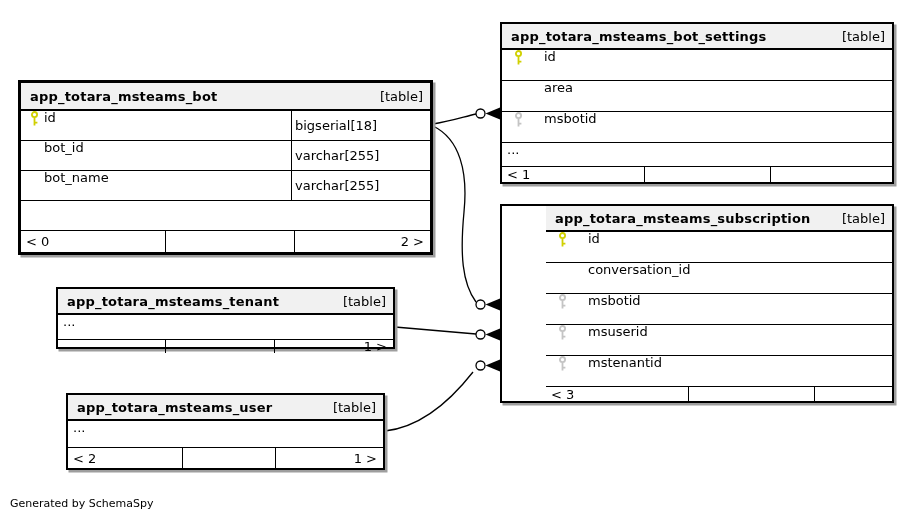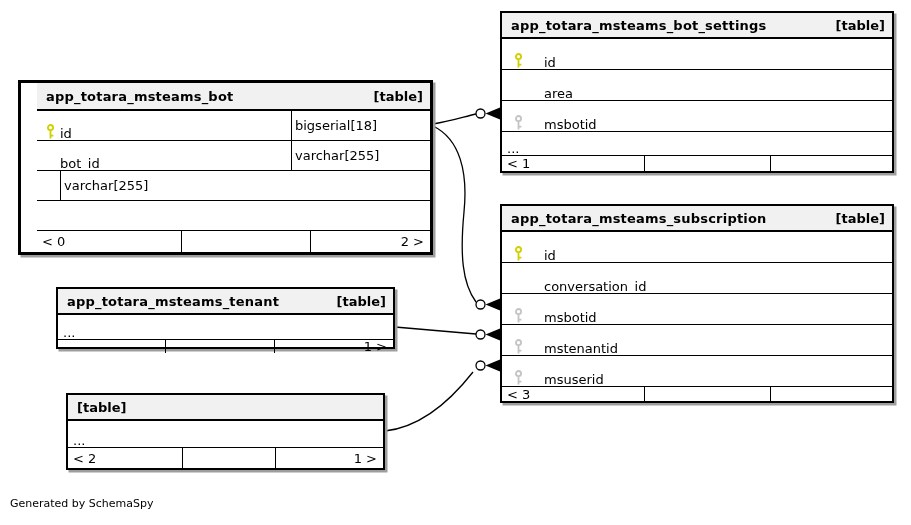--- a/index.html
+++ b/index.html
@@ -7,30 +7,30 @@
     position:relative; width:911px; height:525px; background:#ffffff;
     font-family:"DejaVu Sans", sans-serif; color:#000; overflow:hidden;
   }
   svg.wires { position:absolute; left:0; top:0; width:911px; height:525px; pointer-events:none; }
 
   .tbl {
     position:absolute; box-sizing:border-box; background:#fff;
     border:2px solid #000; box-shadow:2.5px 2.5px 0 0 #9e9e9e;
     display:flex; flex-direction:column; font-size:13px; line-height:1;
   }
-  .tbl.focus { border-width:3px;padding-left:16px; }
+  .tbl.focus { border-width:3px; }
 
   .hdr {
     flex:0 0 auto; display:flex; align-items:center; justify-content:space-between;
     background:#f1f1f1; border-bottom:2px solid #000; padding:0 7px 0 9px;
   }
   .tname { font-weight:bold; letter-spacing:0.2px; }
-  .ttag  { font-weight:bold; }
-
-  .row { flex:0 0 auto; display:flex; align-items:flex-end; border-bottom:1px solid #000; }
+  .ttag  { font-weight:normal; }
+
+  .row { flex:0 0 auto; display:flex; align-items:flex-start; border-bottom:1px solid #000; }
   .keycell { box-sizing:border-box; display:flex; align-items:center; flex:0 0 auto; }
   .narrow-indent .keycell { width:23px; padding-left:8px; }
   .wide-indent   .keycell { width:42px; padding-left:11px; }
   .cname { flex:1 1 auto; }
   .ctype {
     box-sizing:border-box; width:139px; align-self:stretch; display:flex; align-items:center;
     border-left:1px solid #000; padding-left:3px; flex:0 0 auto;
   }
   .dots { padding-left:5px; }
 
@@ -39,26 +39,26 @@
   .fcell + .fcell { border-left:1px solid #000; }
   .fc-left  { padding-left:5px; }
   .fc-right { flex:1 1 auto; justify-content:flex-end; padding-right:6px; }
 
   
   .t0 { left:18px; top:80px; width:415px; height:175px; }
   .t0 .hdr { height:26px; } .t0 .row { height:29px; }
   .t0 .fc1 { width:144px; } .t0 .fc2 { width:129px; }
 
   
-  .t1 { left:500px; top:11px; width:394px; height:162px; }
+  .t1 { left:500px; top:22px; width:394px; height:162px; }
   .t1 .hdr { height:24px; } .t1 .row { height:30px; } .t1 .dots { height:23px; }
   .t1 .fc1, .t2 .fc1 { width:142px; } .t1 .fc2, .t2 .fc2 { width:126px; }
 
   
-  .t2 { left:500px; top:204px; width:394px; height:199px; }
+  .t2 { left:500px; top:204px; width:394px; height:199px;padding-left:44px; }
   .t2 .hdr { height:24px; } .t2 .row { height:30px; }
 
   
   .t3 { left:56px; top:287px; width:339px; height:62px; }
   .t3 .hdr { height:24px; } .t3 .dots { height:24px; }
   .t3 .fc1 { width:107px; } .t3 .fc2 { width:109px; }
 
   
   .t4 { left:66px; top:393px; width:319px; height:77px; }
   .t4 .hdr { height:24px; } .t4 .dots { height:26px; }
@@ -111,20 +111,21 @@
       <span class="cname">id</span>
       <span class="ctype">bigserial[18]</span>
     </div>
     <div class="row">
       <span class="keycell"></span>
       <span class="cname">bot_id</span>
       <span class="ctype">varchar[255]</span>
     </div>
     <div class="row">
       <span class="keycell"></span>
+      <span class="cname">bot_name</span>
       <span class="ctype">varchar[255]</span>
     </div>
     <div class="row">
       <span class="keycell"></span>
     </div>
     <div class="ftr">
       <div class="fcell fc1 fc-left">&lt; 0</div>
       <div class="fcell fc2"></div>
       <div class="fcell fc-right">2 &gt;</div>
     </div>
@@ -192,31 +193,31 @@
       </span>
       <span class="cname">msbotid</span>
     </div>
     <div class="row">
       <span class="keycell">
         <svg class="key fk" width="11" height="16" viewBox="0 0 11 16">
             <circle cx="5.5" cy="3.6" r="2.6" fill="none" stroke="currentColor" stroke-width="1.8"></circle>
             <path d="M5.5 6.4 V14.6 M5.5 11.6 H8.4" fill="none" stroke="currentColor" stroke-width="1.8"></path>
           </svg>
       </span>
+      <span class="cname">msuserid</span>
+    </div>
+    <div class="row">
+      <span class="keycell">
+        <svg class="key fk" width="11" height="16" viewBox="0 0 11 16">
+            <circle cx="5.5" cy="3.6" r="2.6" fill="none" stroke="currentColor" stroke-width="1.8"></circle>
+            <path d="M5.5 6.4 V14.6 M5.5 11.6 H8.4" fill="none" stroke="currentColor" stroke-width="1.8"></path>
+          </svg>
+      </span>
       <span class="cname">mstenantid</span>
     </div>
-    <div class="row">
-      <span class="keycell">
-        <svg class="key fk" width="11" height="16" viewBox="0 0 11 16">
-            <circle cx="5.5" cy="3.6" r="2.6" fill="none" stroke="currentColor" stroke-width="1.8"></circle>
-            <path d="M5.5 6.4 V14.6 M5.5 11.6 H8.4" fill="none" stroke="currentColor" stroke-width="1.8"></path>
-          </svg>
-      </span>
-      <span class="cname">msuserid</span>
-    </div>
     <div class="ftr">
       <div class="fcell fc1 fc-left">&lt; 3</div>
       <div class="fcell fc2"></div>
       <div class="fcell fc-right"></div>
     </div>
   </div>
 
   <div class="tbl t3">
     <div class="hdr">
       <span class="tname">app_totara_msteams_tenant</span>
@@ -225,20 +226,21 @@
     <div class="row dots">...</div>
     <div class="ftr">
       <div class="fcell fc1 fc-left"></div>
       <div class="fcell fc2"></div>
       <div class="fcell fc-right">1 &gt;</div>
     </div>
   </div>
 
   <div class="tbl t4">
     <div class="hdr">
+      <span class="tname">app_totara_msteams_user</span>
       <span class="ttag">[table]</span>
     </div>
     <div class="row dots">...</div>
     <div class="ftr">
       <div class="fcell fc1 fc-left">&lt; 2</div>
       <div class="fcell fc2"></div>
       <div class="fcell fc-right">1 &gt;</div>
     </div>
   </div>
 

